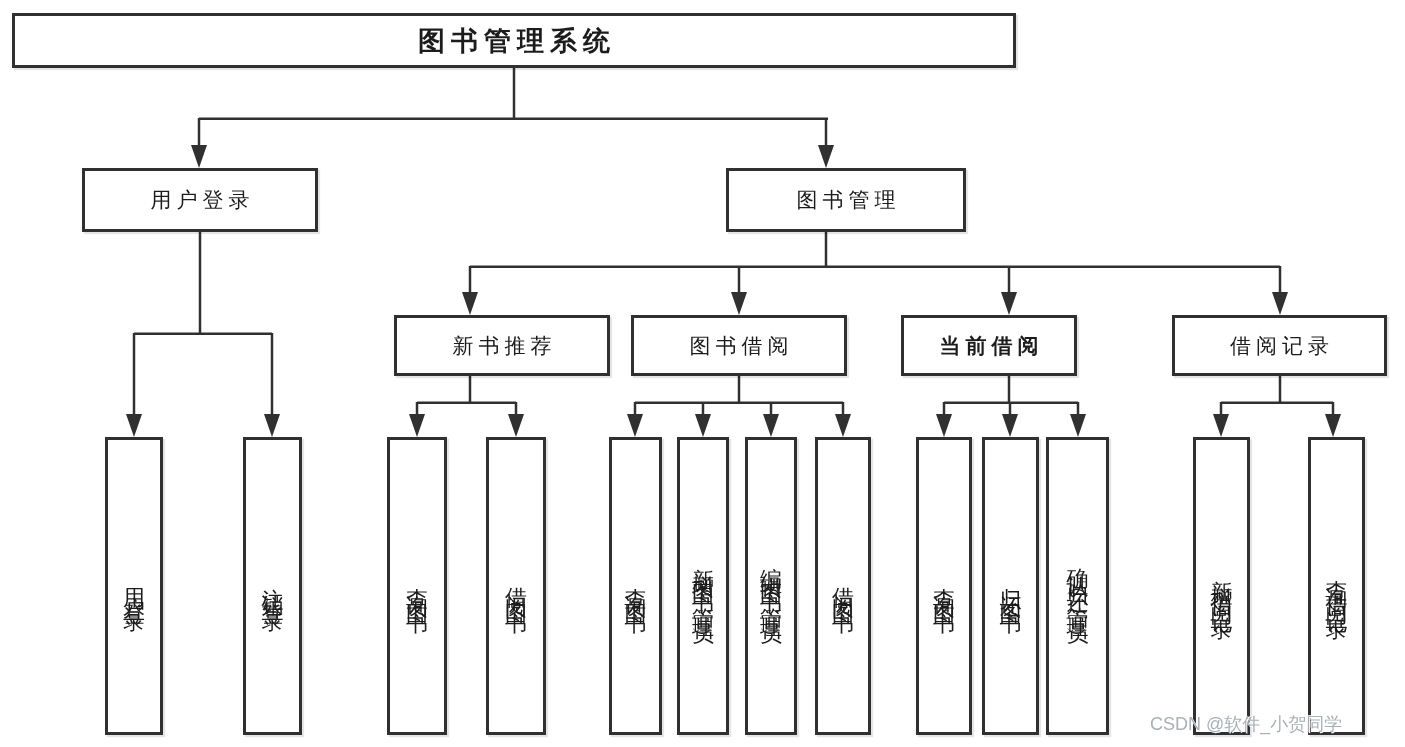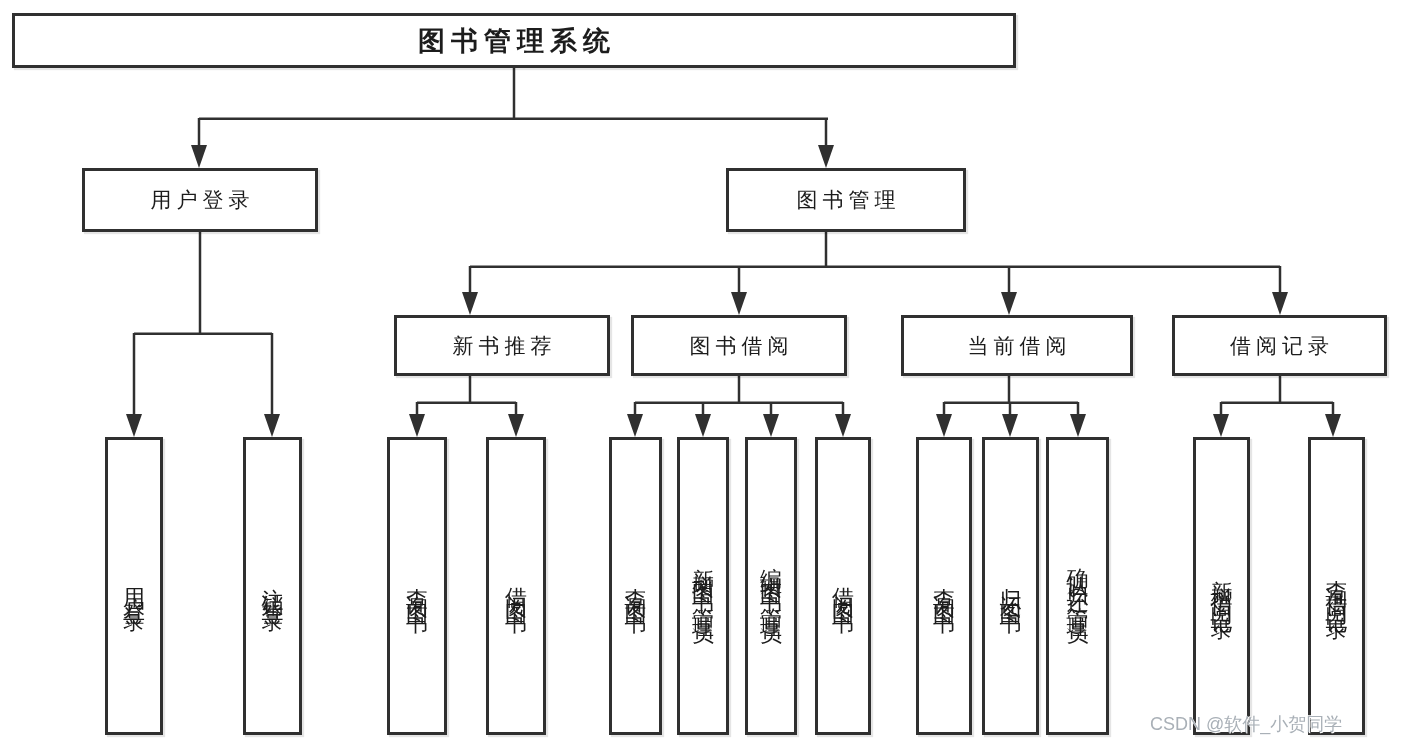--- a/index.html
+++ b/index.html
@@ -148,21 +148,21 @@
   <div class="node" style="left:706px; top:168px; width:240px; height:64px;margin-left:20px;">
     <span class="hlabel">图书管理</span>
   </div>
 
   <div class="node" style="left:362px; top:315px; width:216px; height:61px;margin-left:32px;">
     <span class="hlabel">新书推荐</span>
   </div>
   <div class="node" style="left:631px; top:315px; width:216px; height:61px;text-align:right;">
     <span class="hlabel">图书借阅</span>
   </div>
-  <div class="node" style="left:901px; top:315px; width:232px; height:61px;">
+  <div class="node" style="left:901px; top:315px; width:176px; height:61px;font-weight:bold;">
     <span class="hlabel">当前借阅</span>
   </div>
   <div class="node" style="left:1172px; top:315px; width:215px; height:61px;">
     <span class="hlabel">借阅记录</span>
   </div>
 
   <div class="node" style="left:105px; top:437px; width:58px; height:298px;">
     <span class="vlabel">用户登录</span>
   </div>
   <div class="node" style="left:243px; top:437px; width:59px; height:298px;">

